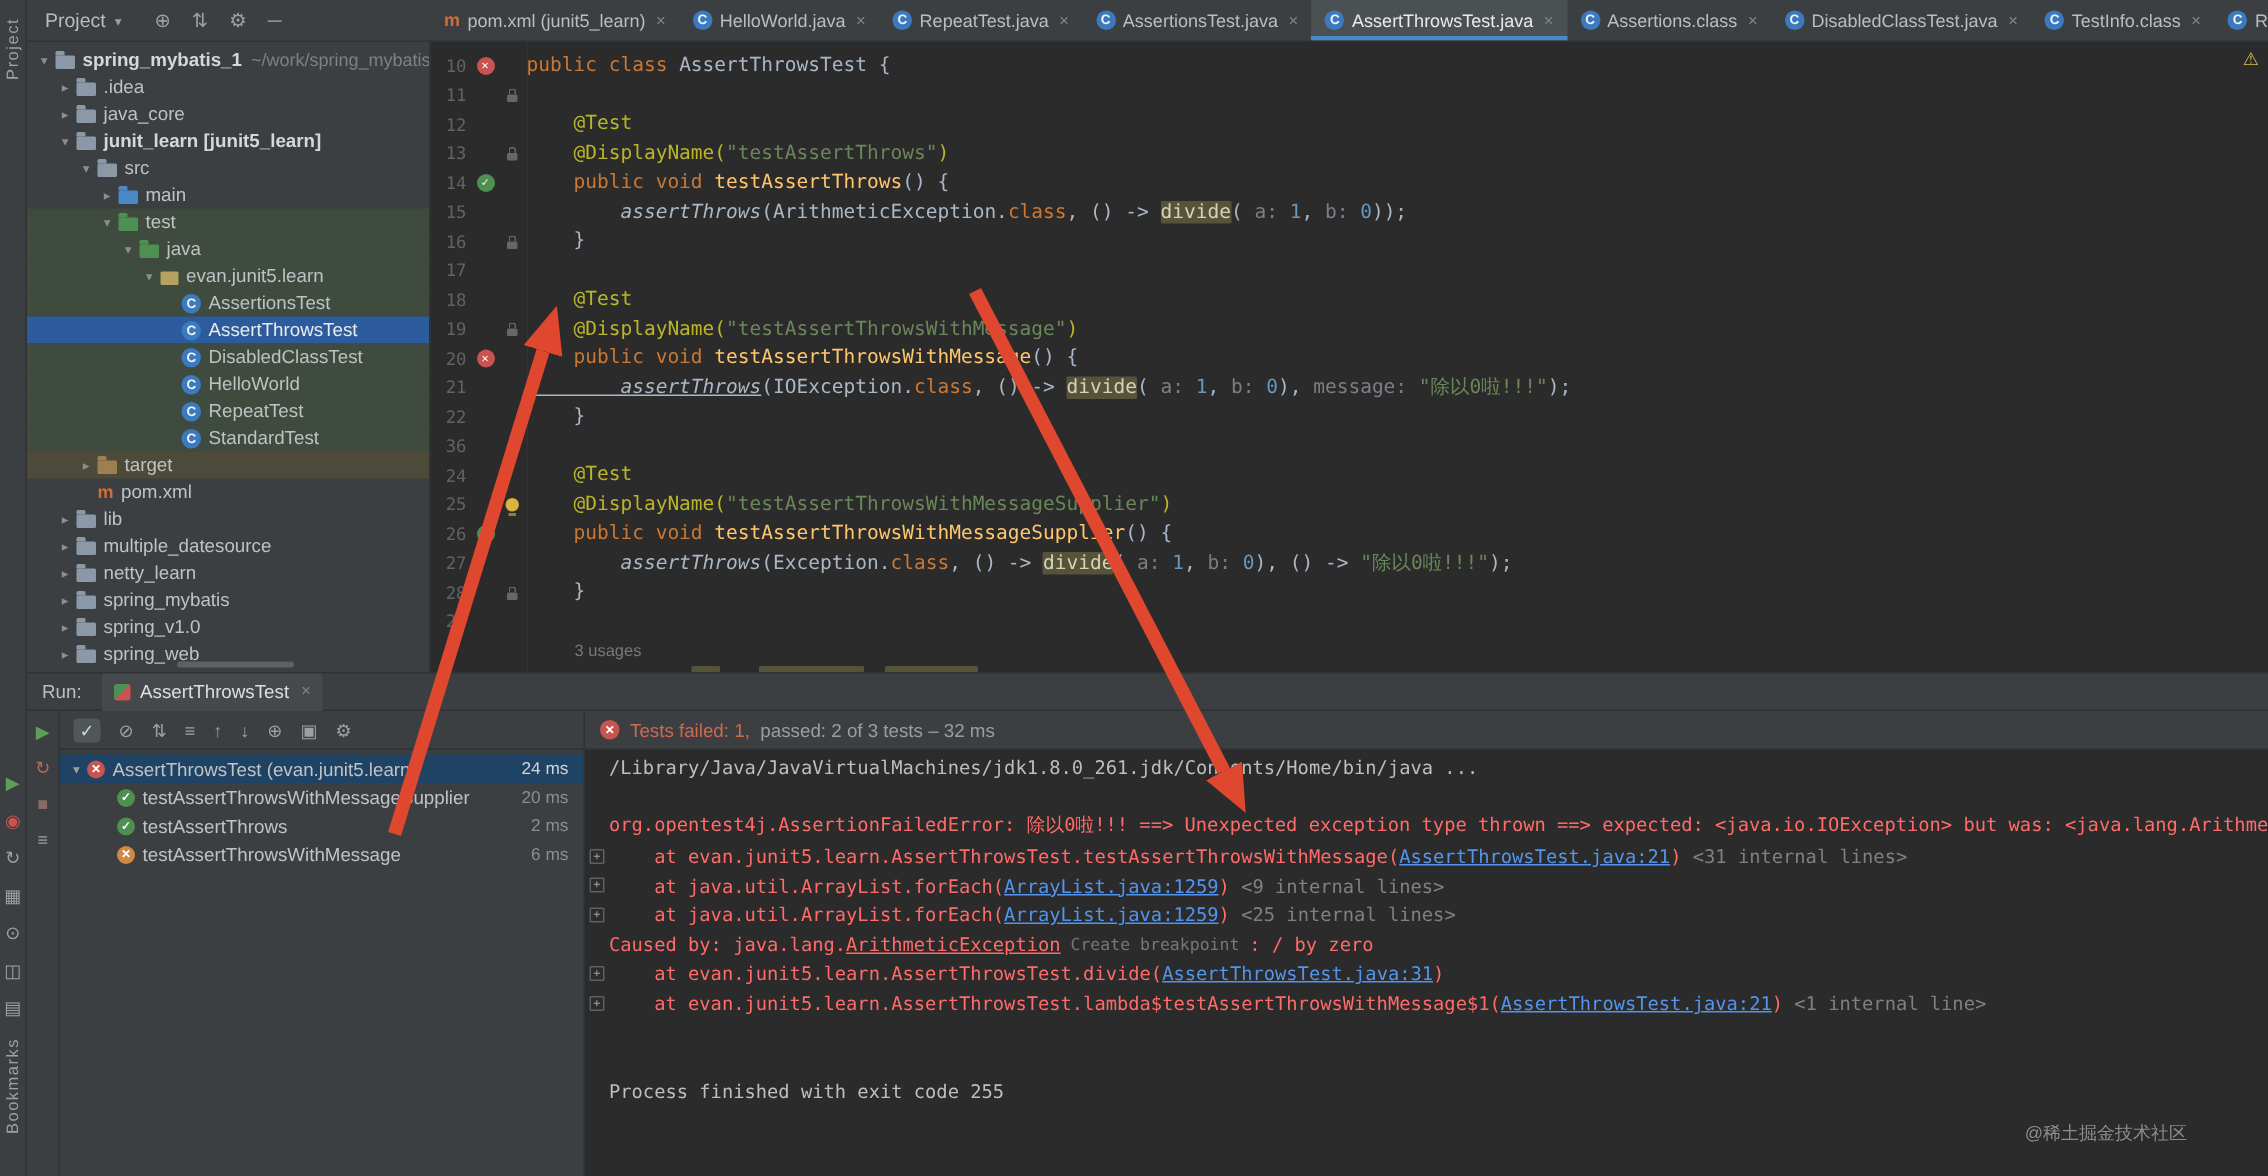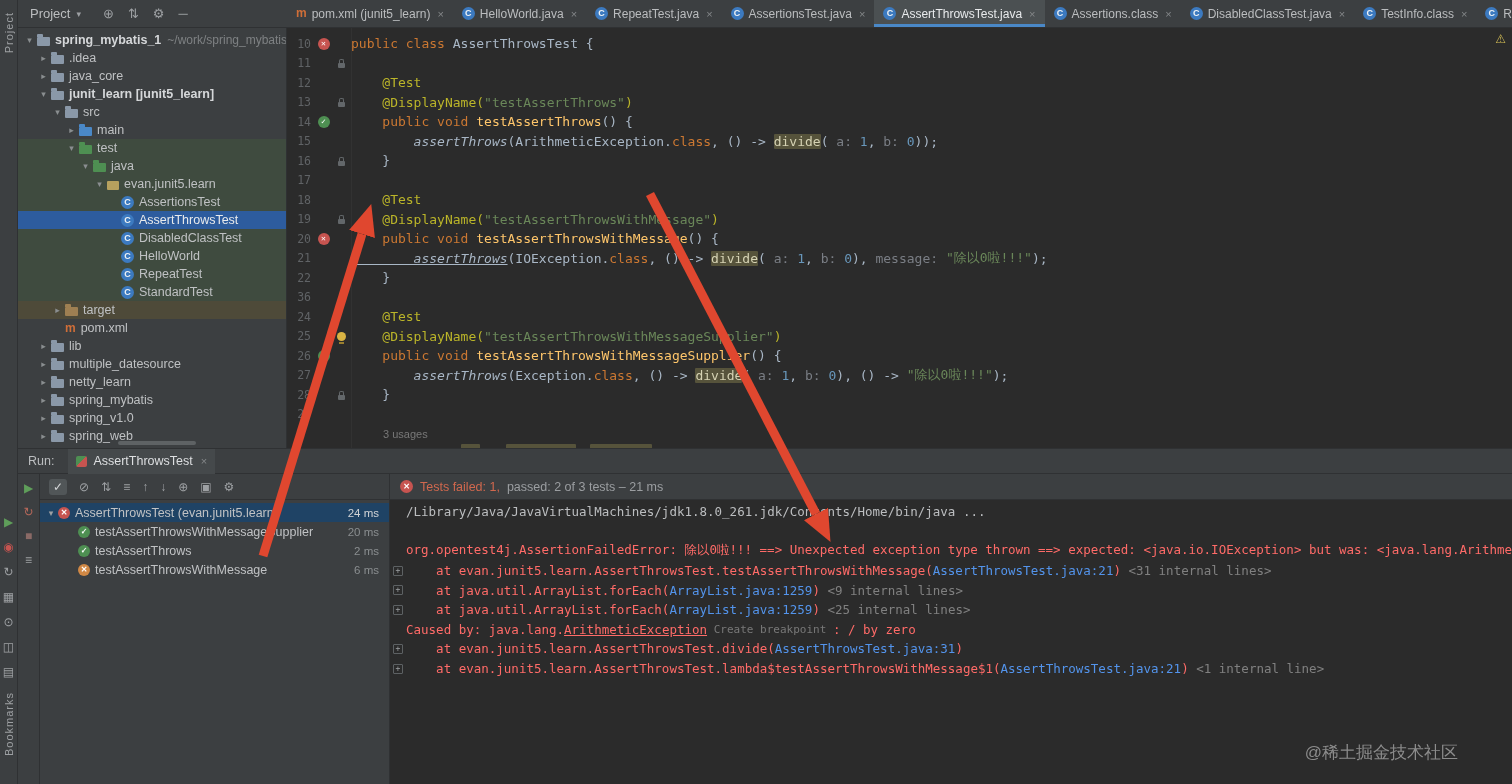--- a/index.html
+++ b/index.html
@@ -93,26 +93,26 @@
 .runright{flex:1;display:flex;flex-direction:column;min-width:0}
 .chead{height:26px;flex:none;background:#3c3f41;border-bottom:1px solid #2f3133;display:flex;align-items:center;gap:7px;padding-left:10px}
 .chico{width:13px;height:13px;line-height:13px;font-size:8px}
 .chfail{font-size:12.5px;color:#d1684e}
 .chrest{font-size:12.5px;color:#9b9ea1}
 .console{flex:1;background:#2b2b2b;overflow:hidden;padding-top:2px}
 .cline{display:flex;height:19.6px;align-items:center;font-family:"DejaVu Sans Mono",monospace;font-size:12.5px;white-space:pre}
 .cgut{width:16px;flex:none;display:flex;justify-content:center}
 .cfoldbox{width:10px;height:10px;border:1px solid #5d6163;color:#9da0a3;font-size:8px;line-height:8px;text-align:center;border-radius:1px}
 .ct-t{color:#bcbec0}.ct-err{color:#ff6b68}.ct-erru{color:#ff6b68;text-decoration:underline}
-.ct-lnk{color:#5394ec;cursor:pointer}
+.ct-lnk{color:#5394ec;text-decoration:underline;cursor:pointer}
 .ct-gr{color:#808080}.ct-in{color:#787878;font-size:11px}
 
 
 .arrows{position:absolute;left:0;top:0;width:1512px;height:784px;pointer-events:none;z-index:50}
-.watermark{position:absolute;right:54px;bottom:20px;font-size:17px;color:#8c8c8c;z-index:51}
+.watermark{position:absolute;right:54px;bottom:20px;font-size:12px;color:#8c8c8c;z-index:51}
 </style>
 </head>
 <body>
 
 <div id="app">
 
   <div class="lstrip">
     <div class="vlabel top">Project</div>
     <div class="stripspacer"></div>
     <div class="stripicons">
@@ -400,35 +400,36 @@
               <span class="tico st-fail">✕</span>
               <span class="tlab">testAssertThrowsWithMessage</span>
               <span class="ttime">6 ms</span>
             </div>
           </div>
       </div>
       <div class="runright">
         <div class="chead">
           <span class="tico st-error chico">✕</span>
           <span class="chfail">Tests failed: 1,</span>
-          <span class="chrest"> passed: 2 of 3 tests – 21 ms</span>
+          <span class="chrest"> passed: 2 of 3 tests – 32 ms</span>
         </div>
         <div class="console">
           <div>
               <div class="cline"><span class="cgut"></span><span class="ct-t">/Library/Java/JavaVirtualMachines/jdk1.8.0_261.jdk/Contents/Home/bin/java ...</span></div>
               <div class="cline"><span class="cgut"></span></div>
               <div class="cline"><span class="cgut"></span><span class="ct-err">org.opentest4j.AssertionFailedError: 除以0啦!!! ==&gt; Unexpected exception type thrown ==&gt; expected: &lt;java.io.IOException&gt; but was: &lt;java.lang.ArithmeticException&gt;</span></div>
               <div class="cline"><span class="cgut"><span class="cfoldbox">+</span></span><span class="ct-err">    at evan.junit5.learn.AssertThrowsTest.testAssertThrowsWithMessage(</span><span class="ct-lnk">AssertThrowsTest.java:21</span><span class="ct-err">) </span><span class="ct-gr">&lt;31 internal lines&gt;</span></div>
               <div class="cline"><span class="cgut"><span class="cfoldbox">+</span></span><span class="ct-err">    at java.util.ArrayList.forEach(</span><span class="ct-lnk">ArrayList.java:1259</span><span class="ct-err">) </span><span class="ct-gr">&lt;9 internal lines&gt;</span></div>
               <div class="cline"><span class="cgut"><span class="cfoldbox">+</span></span><span class="ct-err">    at java.util.ArrayList.forEach(</span><span class="ct-lnk">ArrayList.java:1259</span><span class="ct-err">) </span><span class="ct-gr">&lt;25 internal lines&gt;</span></div>
               <div class="cline"><span class="cgut"></span><span class="ct-err">Caused by: java.lang.</span><span class="ct-erru">ArithmeticException</span><span class="ct-in"> Create breakpoint </span><span class="ct-err">: / by zero</span></div>
               <div class="cline"><span class="cgut"><span class="cfoldbox">+</span></span><span class="ct-err">    at evan.junit5.learn.AssertThrowsTest.divide(</span><span class="ct-lnk">AssertThrowsTest.java:31</span><span class="ct-err">)</span></div>
               <div class="cline"><span class="cgut"><span class="cfoldbox">+</span></span><span class="ct-err">    at evan.junit5.learn.AssertThrowsTest.lambda$testAssertThrowsWithMessage$1(</span><span class="ct-lnk">AssertThrowsTest.java:21</span><span class="ct-err">) </span><span class="ct-gr">&lt;1 internal line&gt;</span></div>
               <div class="cline"><span class="cgut"></span></div>
               <div class="cline"><span class="cgut"></span></div>
+              <div class="cline"><span class="cgut"></span><span class="ct-t">Process finished with exit code 255</span></div>
             </div>
         </div>
       </div>
     </div>
   </div>
 
   <svg class="arrows" width="1512" height="784" viewBox="0 0 1512 784">
     <defs>
       <marker id="ah" markerWidth="3.5" markerHeight="3" refX="0" refY="1.5" orient="auto">
         <path d="M0,0 L3.5,1.5 L0,3 Z" fill="#e0472f"></path>

